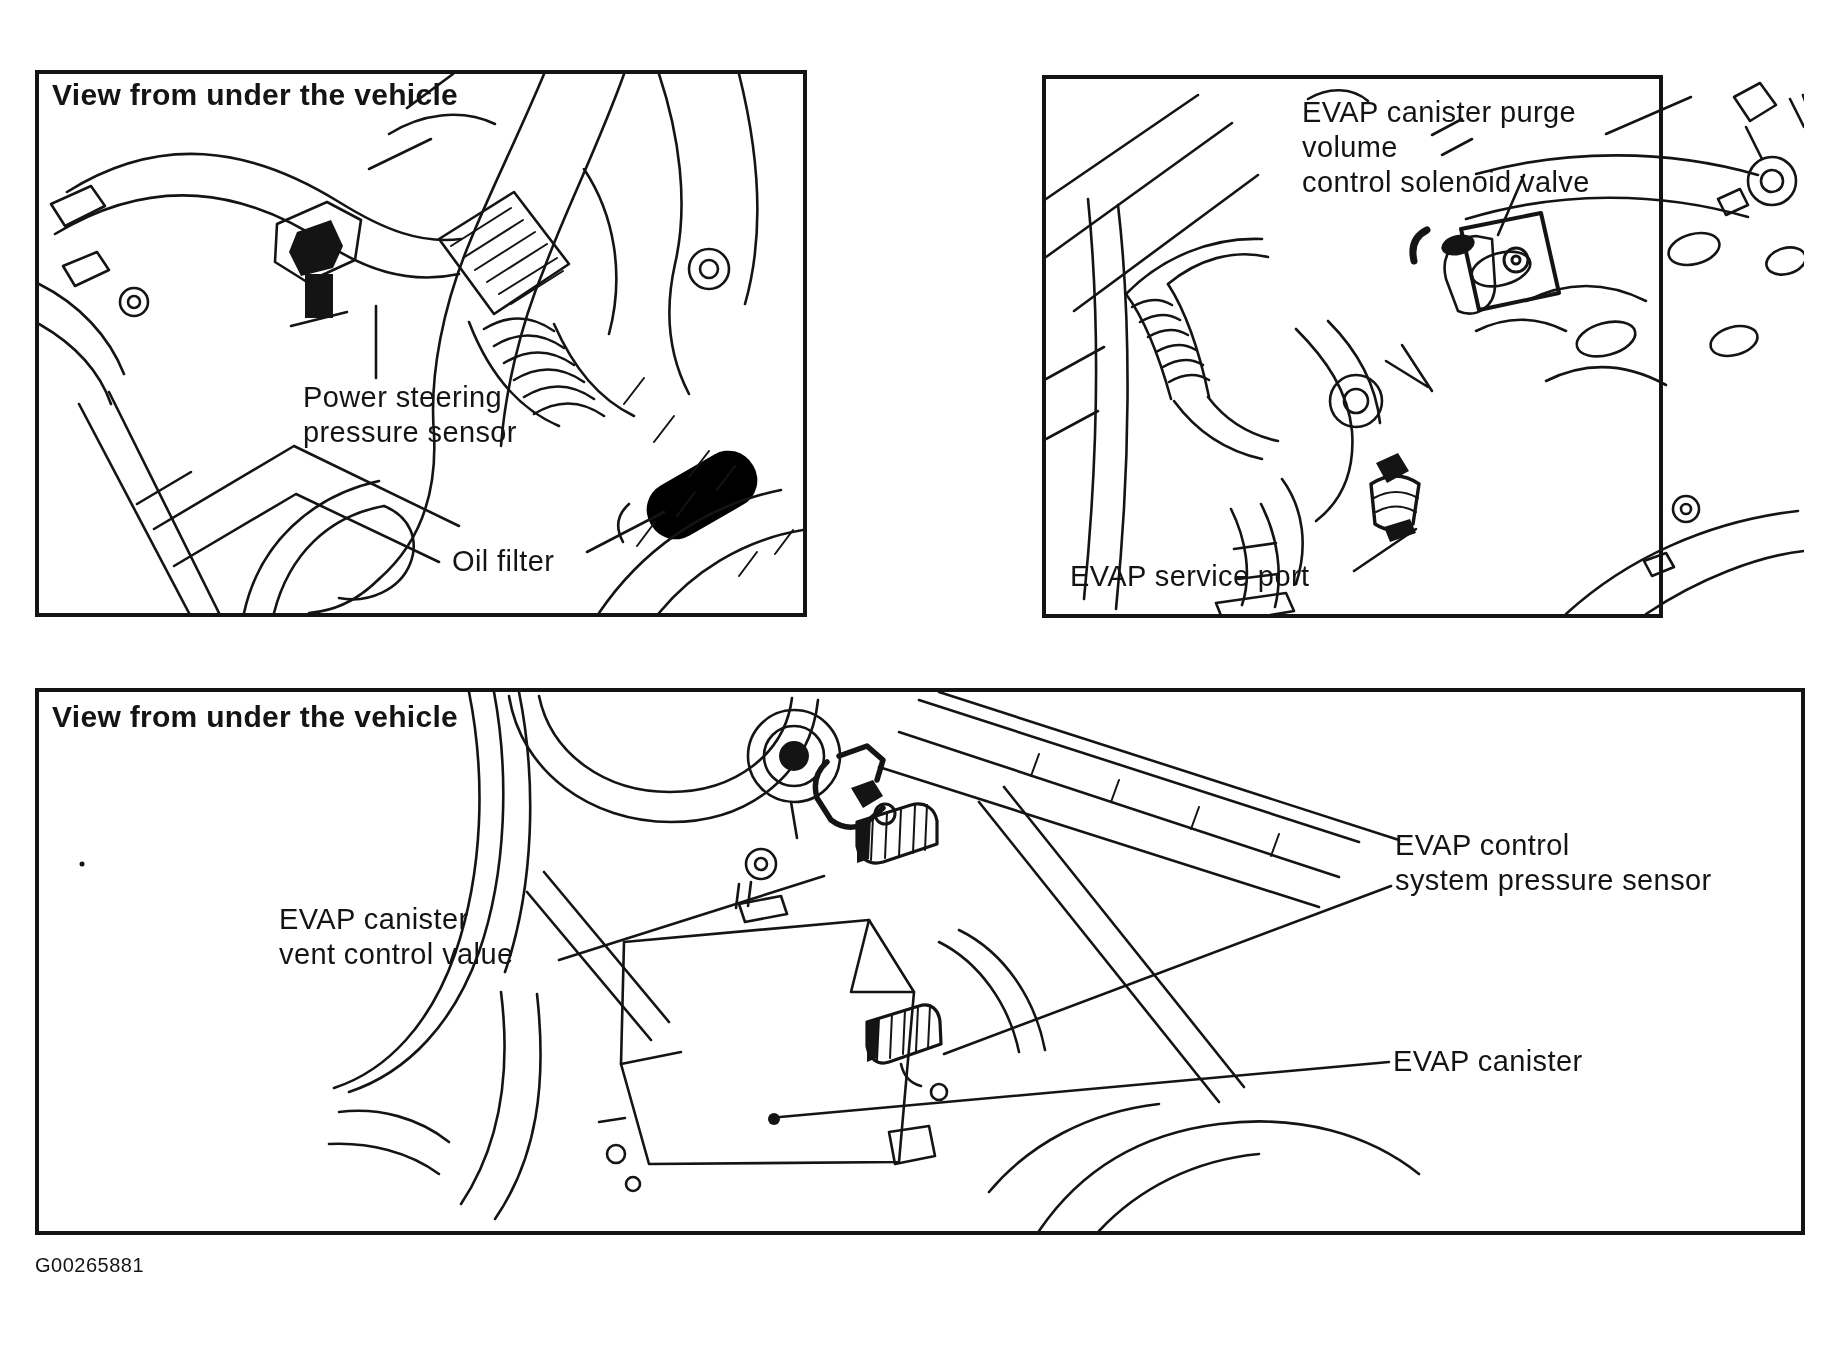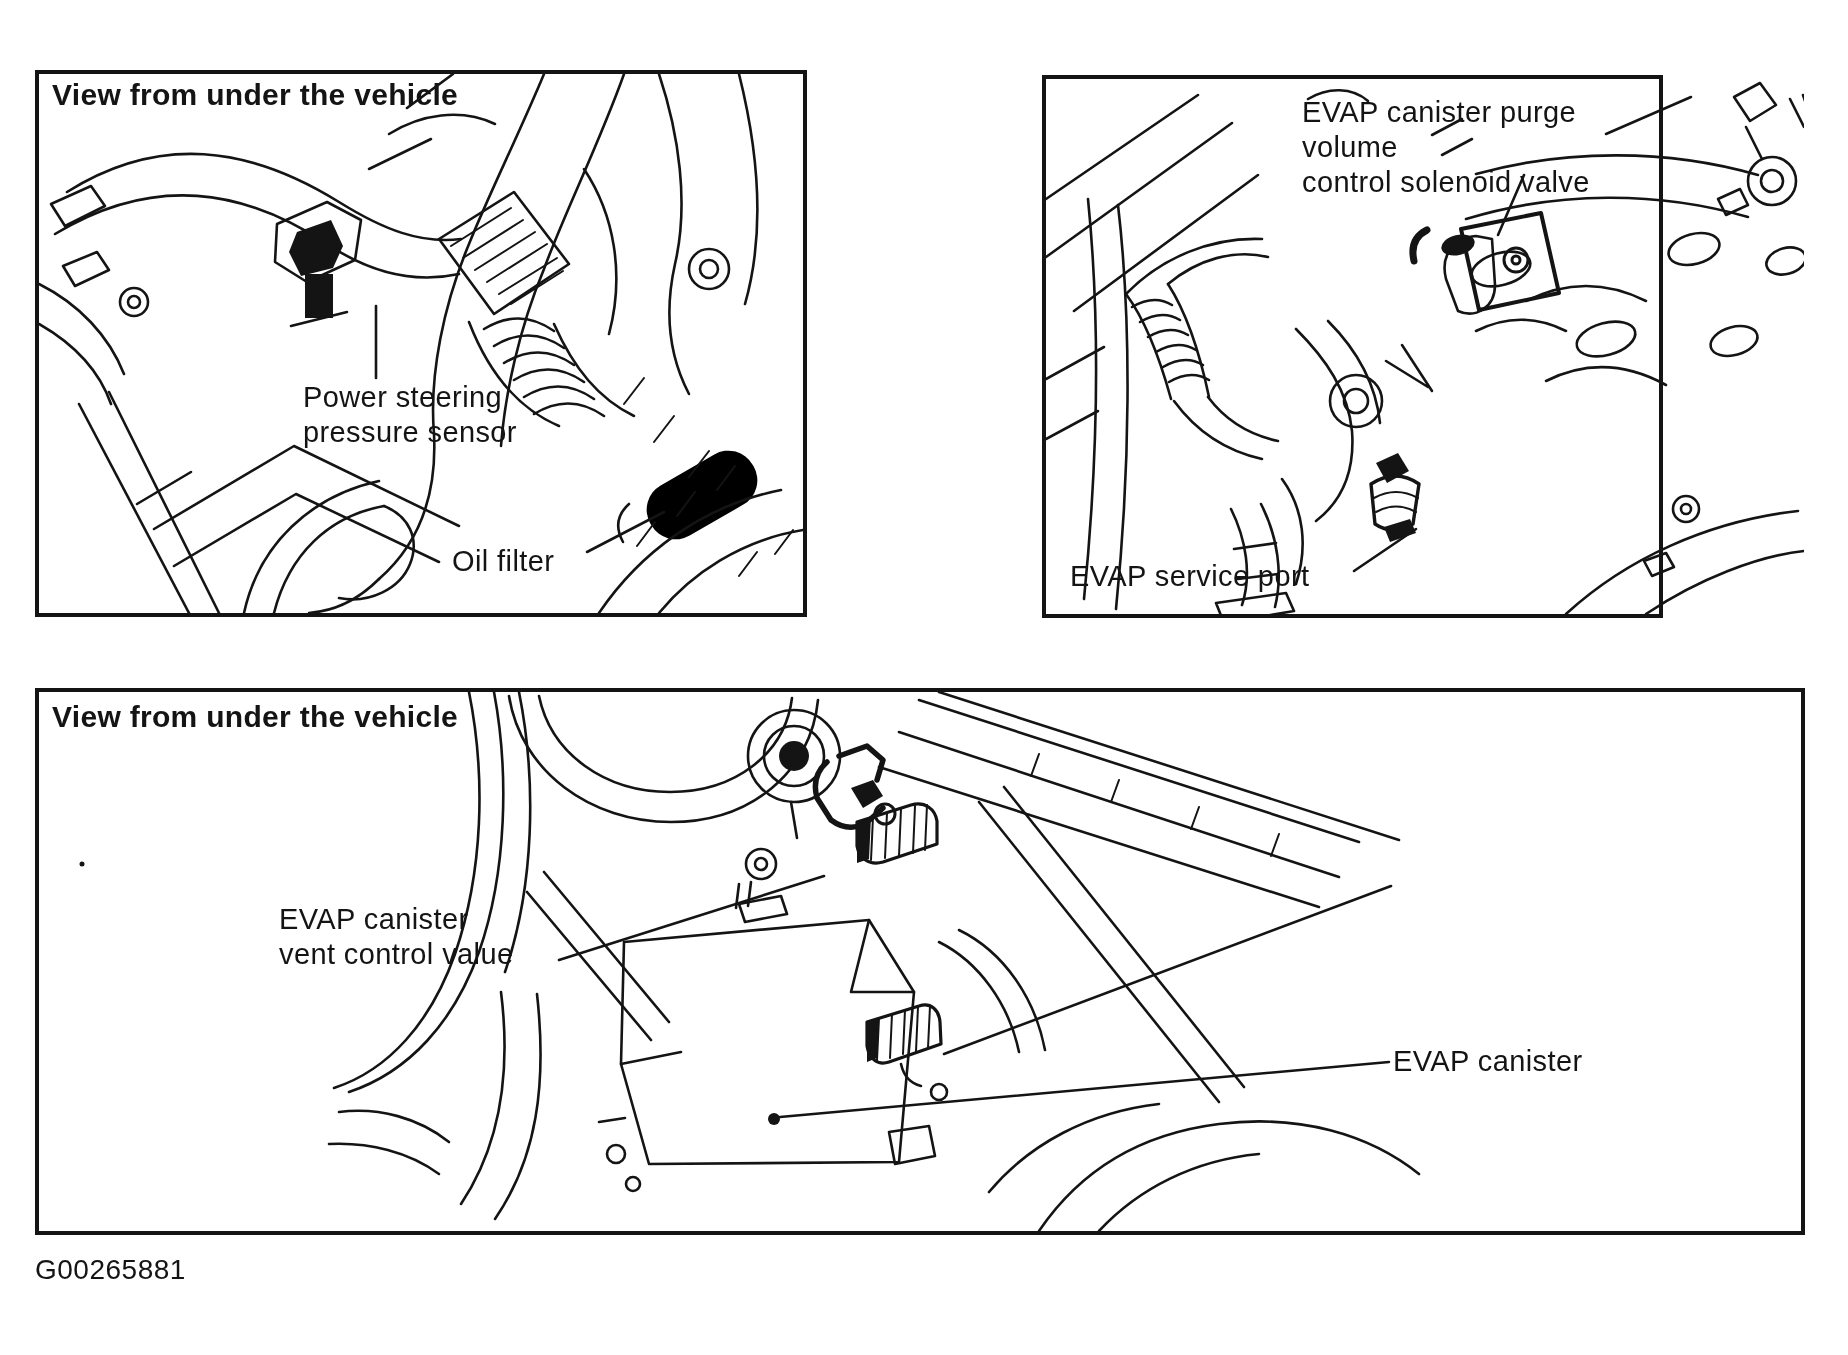--- a/index.html
+++ b/index.html
@@ -9,21 +9,21 @@
   #panel-top-left{left:35px;top:70px;width:772px;height:547px;}
   #panel-top-right{left:1042px;top:75px;width:621px;height:543px;}
   #panel-bottom{left:35px;top:688px;width:1770px;height:547px;}
   .panel svg{position:absolute;left:0;top:0;}
   .art path,.art line,.art circle,.art ellipse,.art polygon{fill:none;stroke:#141414;stroke-width:2.6;stroke-linecap:round;stroke-linejoin:round;}
   .art .thick{stroke-width:5.5;}
   .art .fill{fill:#141414;stroke:none;}
   .art .thin{stroke-width:2;}
   .lbl{position:absolute;font-size:29px;line-height:35px;white-space:pre-line;letter-spacing:.4px;}
   .ttl{position:absolute;font-size:30px;font-weight:bold;letter-spacing:.3px;white-space:nowrap;}
-  #figure-code{position:absolute;left:35px;top:1254px;font-size:28px;letter-spacing:.5px;}
+  #figure-code{position:absolute;left:35px;top:1254px;font-size:20px;letter-spacing:.5px;}
 </style>
 </head>
 <body>
 
 <div class="panel" id="panel-top-left">
   <svg class="art" width="764" height="539" viewBox="0 0 764 539">
     <g>
       <path d="M 368,34 L 414,0"></path>
       <path d="M 330,95 l 62,-30"></path>
       <path d="M 350,60 C 382,40 422,34 456,50"></path>
@@ -245,16 +245,18 @@
     <g>
       <line x1="520" y1="268" x2="785" y2="184"></line>
       <line x1="1352" y1="194" x2="905" y2="362"></line>
       <circle class="fill" cx="735" cy="427" r="6"></circle>
       <line x1="741" y1="425" x2="1350" y2="370"></line>
     </g>
   </svg>
   <div class="ttl" style="left:13px;top:8px;">View from under the vehicle</div>
   <div class="lbl" style="left:240px;top:210px;">EVAP canister
 vent control value</div>
+  <div class="lbl" style="left:1356px;top:136px;">EVAP control
+system pressure sensor</div>
   <div class="lbl" style="left:1354px;top:352px;">EVAP canister</div>
 </div>
 
 <div id="figure-code">G00265881</div>
 
 </body></html>

